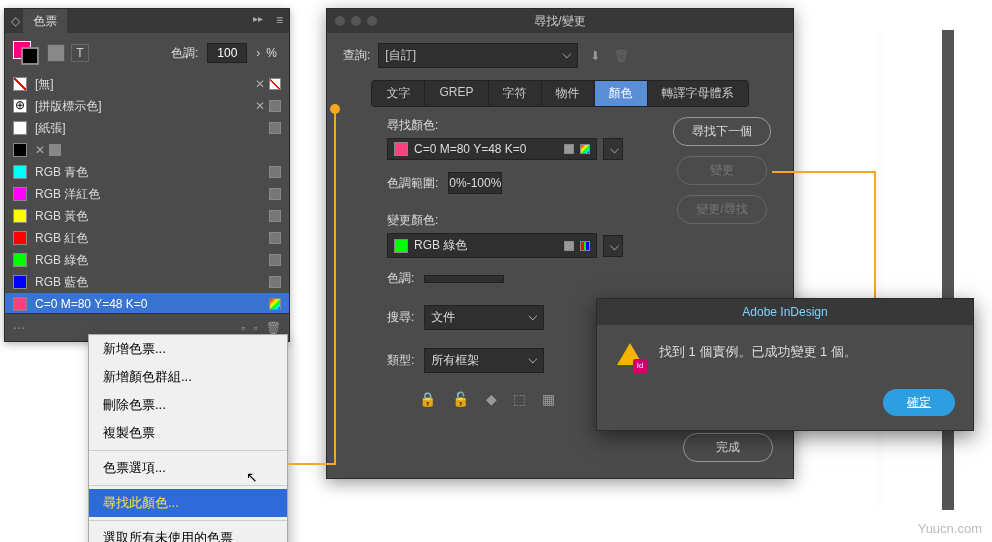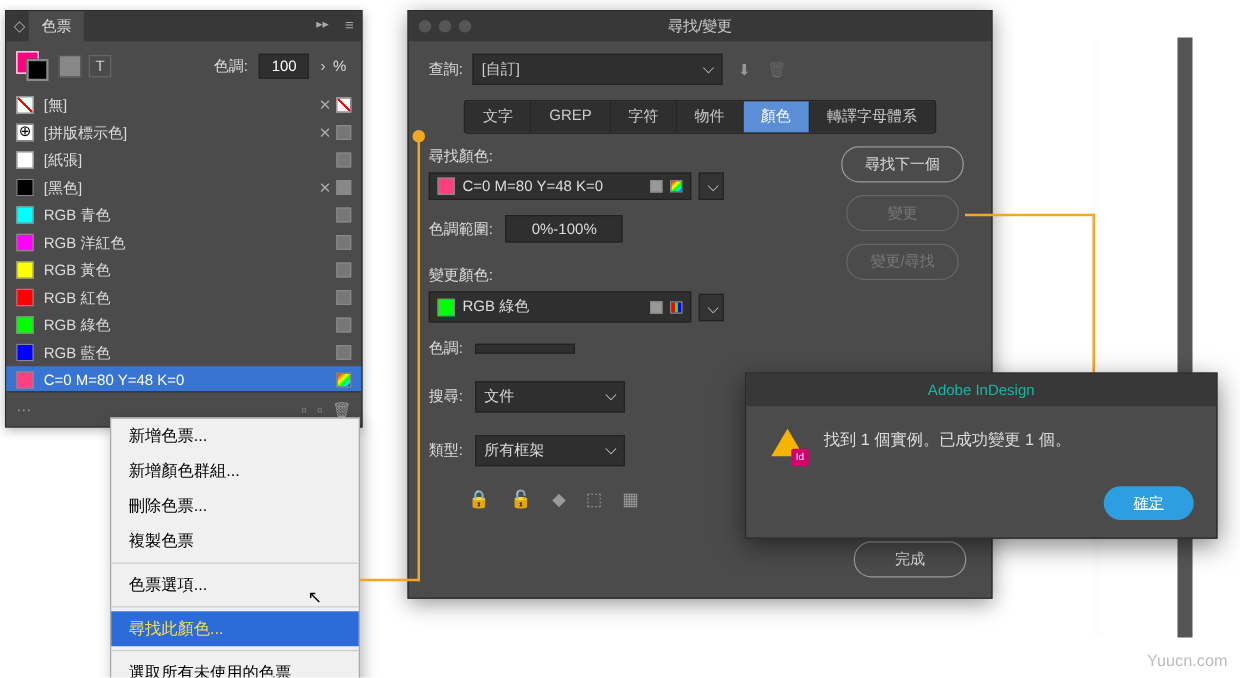--- a/index.html
+++ b/index.html
@@ -51,47 +51,47 @@
   .query-select { flex: 1; max-width: 200px; background: #2f2f2f; border: 1px solid #222; color: #ccc; padding: 3px 6px; display: flex; justify-content: space-between; }
   .icon-btn { width: 18px; color: #999; text-align: center; }
   
   .tab-row { display: flex; justify-content: center; padding: 4px 0 10px; }
   .tab-group { display: flex; border: 1px solid #222; border-radius: 3px; overflow: hidden; }
   .tab-btn { padding: 4px 14px; background: #2f2f2f; color: #ccc; border-right: 1px solid #222; }
   .tab-btn:last-child { border-right: none; }
   .tab-btn.active { background: #5a8fd8; color: #fff; }
   
   .dialog-body { display: flex; padding: 0 16px 16px; gap: 12px; }
-  .dialog-left { flex: 1; }
+  .dialog-left { flex: 1; margin-left: 44px; }
   .dialog-right { width: 110px; display: flex; flex-direction: column; gap: 10px; align-items: center; }
   
   .field-label { color: #ddd; margin-bottom: 4px; }
   .field-row { display: flex; align-items: center; gap: 6px; margin-bottom: 12px; }
   .color-field { display: flex; align-items: center; background: #2f2f2f; border: 1px solid #222; padding: 3px 6px; width: 210px; gap: 6px; color: #ddd; }
   .color-chip { width: 14px; height: 14px; border: 1px solid #888; }
   .field-name { flex: 1; }
   .dropdown-box { background: #333; border: 1px solid #222; color: #ccc; padding: 3px 6px; width: 20px; text-align: center; }
   
   .range-row { display: flex; align-items: center; gap: 10px; color: #ddd; margin-bottom: 18px; }
-  .range-box { background: #2f2f2f; border: 1px solid #222; padding: 3px 20px; color: #ddd; }
+  .range-box { background: #2f2f2f; border: 1px solid #222; padding: 3px 0; color: #ddd; }
   
   .select-field { display: flex; background: #2f2f2f; border: 1px solid #222; padding: 3px 6px; width: 120px; color: #ddd; justify-content: space-between; }
   
   .icon-row { display: flex; gap: 16px; margin-top: 14px; padding-left: 32px; }
   .icon-row span { color: #999; font-size: 14px; }
   
   .pill-btn { border: 1px solid #999; border-radius: 14px; padding: 5px 18px; color: #ddd; background: transparent; font-size: 12px; min-width: 90px; text-align: center; }
   .pill-btn.disabled { color: #777; border-color: #666; }
   .pill-btn.highlighted { border-color: #2d9fe0; color: #fff; }
   
   .done-row { display: flex; justify-content: flex-end; padding: 10px 20px 16px; }
   
   
   .alert { position: absolute; left: 596px; top: 298px; width: 378px; background: #4b4b4b; border: 1px solid #2a2a2a; box-shadow: 0 6px 20px rgba(0,0,0,0.5); }
-  .alert-title { background: #383838; text-align: center; padding: 6px; color: #14b8a6; }
+  .alert-title { background: #383838; text-align: center; padding: 6px; color: #7dd3fc; }
   .alert-body { display: flex; padding: 18px 20px 12px; gap: 16px; align-items: flex-start; }
   .alert-icon { width: 26px; height: 26px; position: relative; }
   .alert-triangle { width: 0; height: 0; border-left: 13px solid transparent; border-right: 13px solid transparent; border-bottom: 22px solid #f4b400; }
   .alert-id { position: absolute; right: -4px; bottom: -4px; width: 14px; height: 14px; background: #d1006c; color: #fff; font-size: 8px; text-align: center; line-height: 14px; border-radius: 2px; }
   .alert-text { color: #ddd; flex: 1; font-size: 13px; }
   .alert-footer { display: flex; justify-content: flex-end; padding: 8px 18px 14px; }
   .ok-btn { background: #2d9fe0; color: #fff; border-radius: 14px; padding: 5px 24px; border: none; text-decoration: underline; }
   
   
   .connector-1 { position: absolute; left: 288px; top: 463px; width: 48px; height: 2px; background: #f5a623; }
@@ -150,21 +150,20 @@
       </div>
       <div class="swatch-row">
         <div class="swatch-chip" style="background: rgb(255, 255, 255);"></div>
         <span class="swatch-name">[紙張]</span>
         <div class="swatch-icons">
           <span class="swatch-chip" style="width: 12px; height: 12px; background: rgb(119, 119, 119);"></span>
         </div>
       </div>
       <div class="swatch-row">
         <div class="swatch-chip" style="background: rgb(0, 0, 0);"></div>
-        <span class="swatch-name">[黑色]</span>
         <div class="swatch-icons">
           <span style="color: rgb(170, 170, 170);">✕</span>
           <span class="swatch-chip" style="width: 12px; height: 12px; background: rgb(136, 136, 136);"></span>
         </div>
       </div>
       <div class="swatch-row">
         <div class="swatch-chip" style="background: rgb(0, 255, 255);"></div>
         <span class="swatch-name">RGB 青色</span>
         <div class="swatch-icons">
           <span class="swatch-chip" style="width: 12px; height: 12px; background: rgb(119, 119, 119);"></span>

